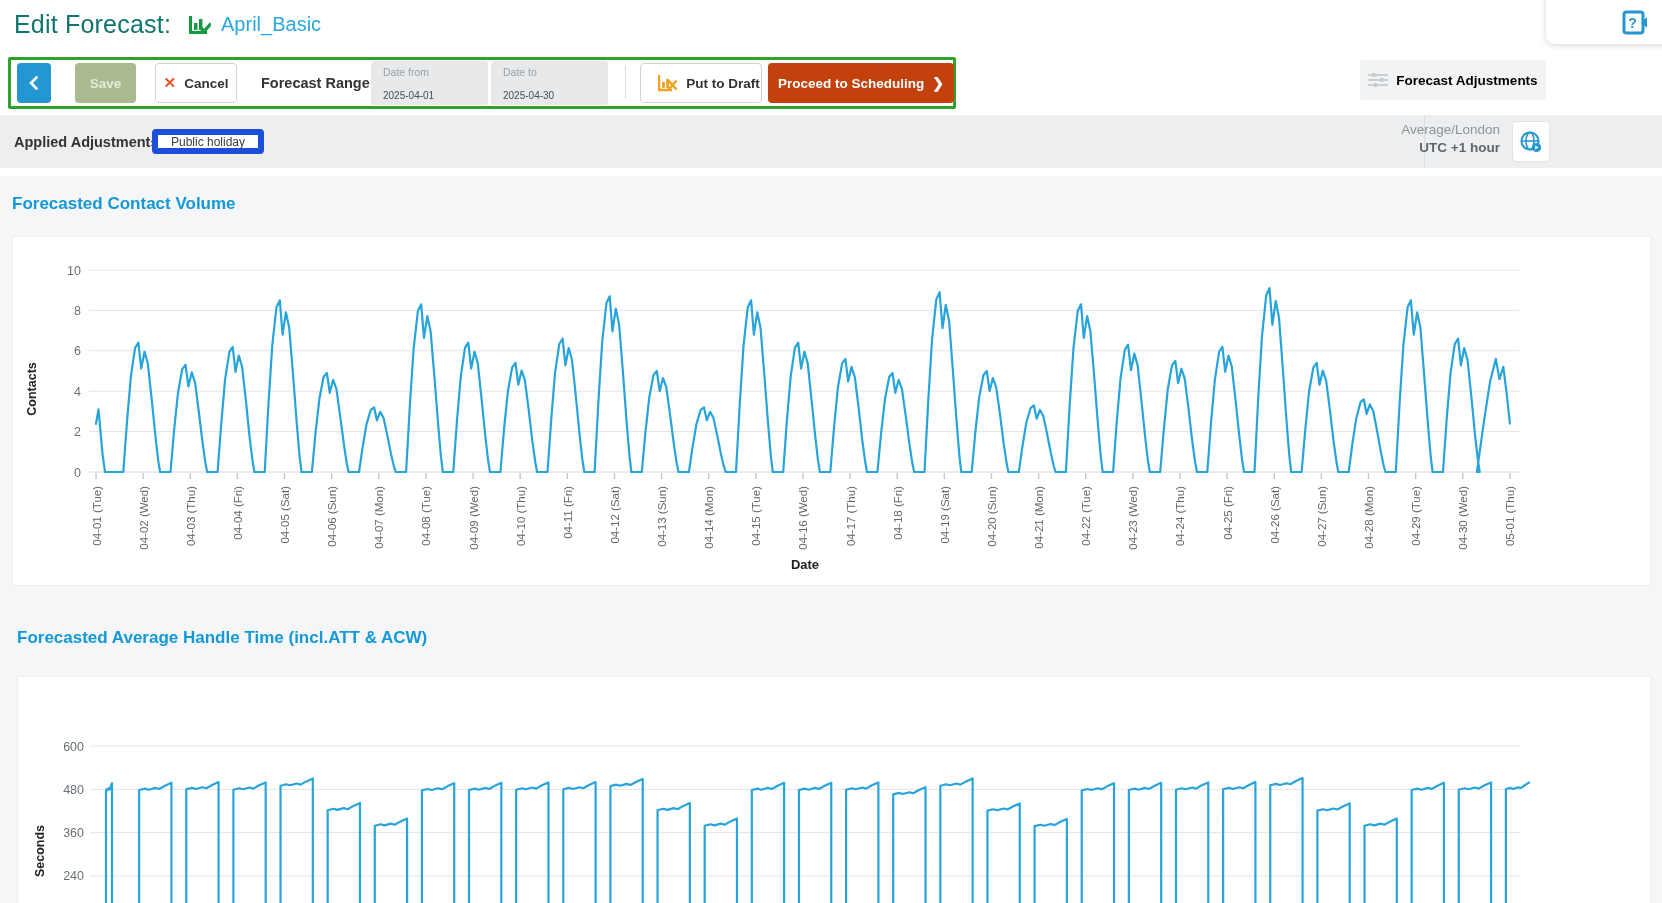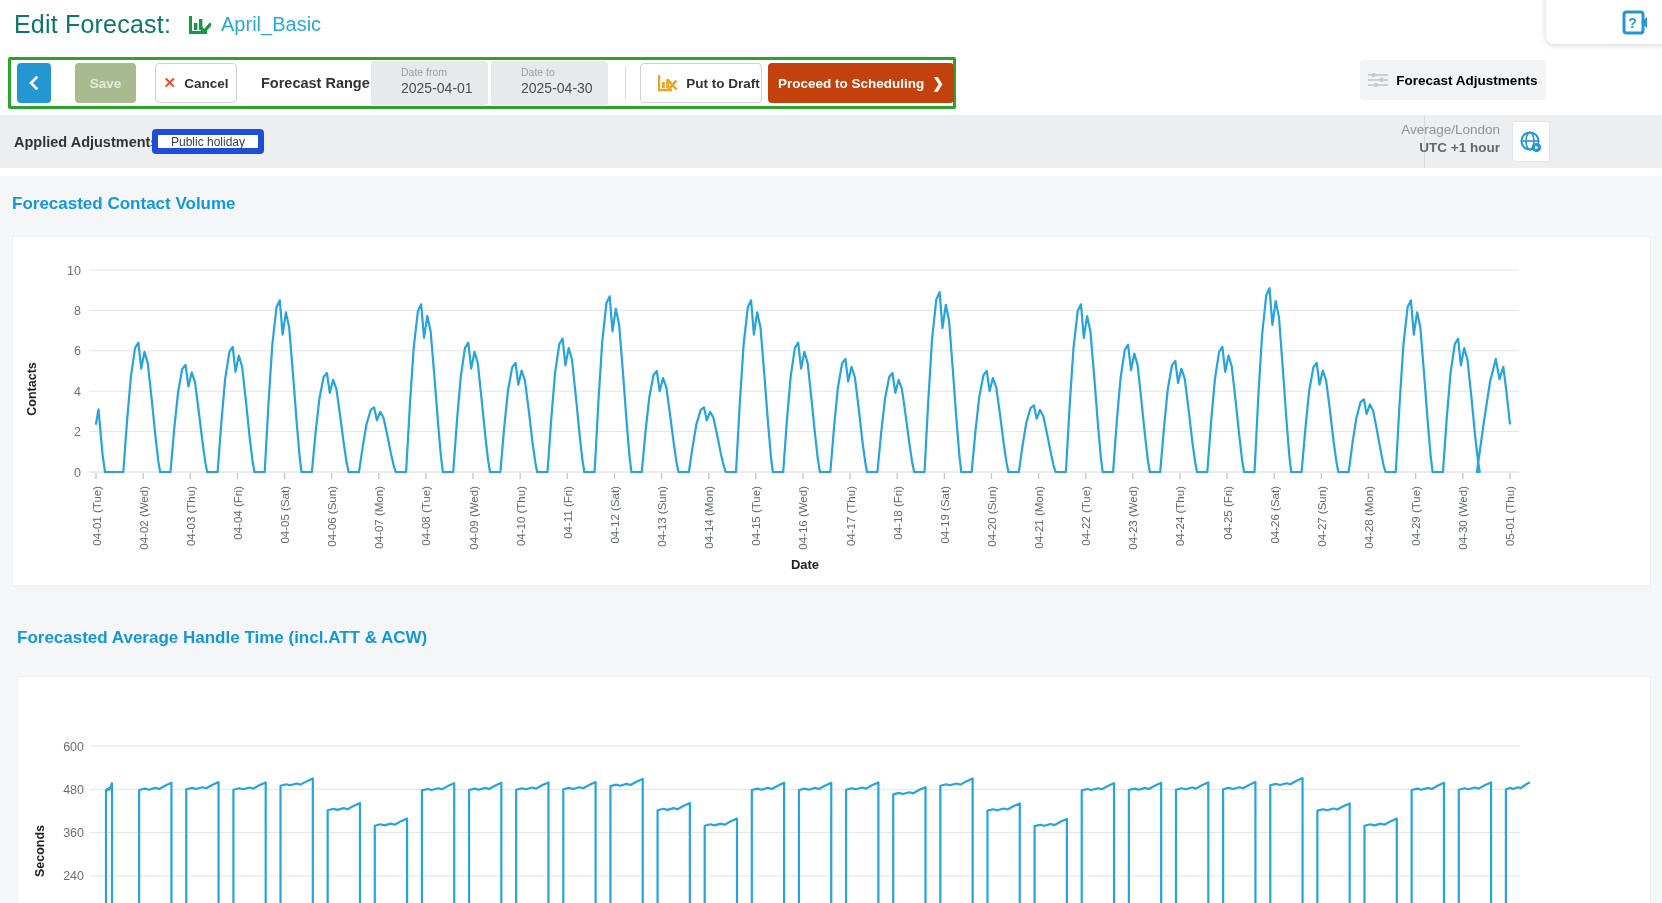--- a/index.html
+++ b/index.html
@@ -23,25 +23,25 @@
   .btn { display:flex; align-items:center; justify-content:center; gap:8px; height:40px;
          border-radius:4px; font-size:13.5px; font-weight:bold; cursor:pointer; user-select:none; }
   .btn-back { position:absolute; left:6px; width:34px; background:#2496d2; color:#fff; }
   .btn-back svg { width:14px; height:14px; }
   .btn-save { position:absolute; left:64px; width:61px; background:#a9ba90; color:#e4ecd7; }
   .btn-cancel { position:absolute; left:144px; width:82px; background:#fff; border:1px solid #cdd2d6; color:#333; }
   .cancel-x { color:#e8542e; font-size:15px; font-weight:bold; }
   .range-label { position:absolute; left:250px; top:0; height:100%; display:flex; align-items:center;
                  font-size:14.5px; font-weight:bold; color:#333; }
   .date-box { position:absolute; top:1px; width:117px; height:44px; background:#e7e9eb; border-radius:3px;
-              padding:5px 0 0 30px; cursor:pointer; }
+              padding:5px 0 0 12px; cursor:pointer; }
   .date-from { left:360px; }
   .date-to { left:480px; }
   .date-box .lbl { font-size:10.5px; color:#9aa0a6; }
-  .date-box .val { font-size:14px; color:#494e53; margin-top:2px; }
+  .date-box .val { font-size:10px; color:#494e53; margin-top:12px; }
   .tb-divider { position:absolute; left:614px; top:6px; height:33px; width:1px; background:#d8dbde; }
   .btn-draft { position:absolute; left:629px; width:122px; background:#fff; border:1px solid #cdd2d6; color:#333;padding-left:16px; }
   .btn-proceed { position:absolute; left:757px; width:186px; background:#c2410c; color:#fff; }
   .chev { font-size:14px; font-weight:bold; }
 
   .btn-adjustments { position:absolute; left:1360px; top:60px; width:186px; height:40px;
                      background:#f1f3f5; color:#000000; border:none; }
 
   
   .adj-bar { position:absolute; left:0; top:115px; width:1662px; height:53px; background:#eceef0; }

